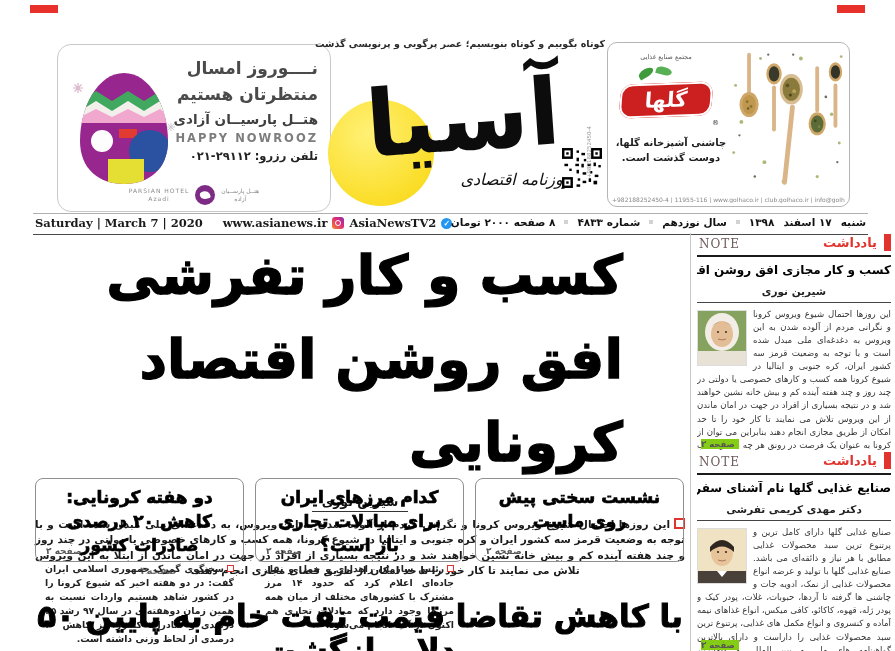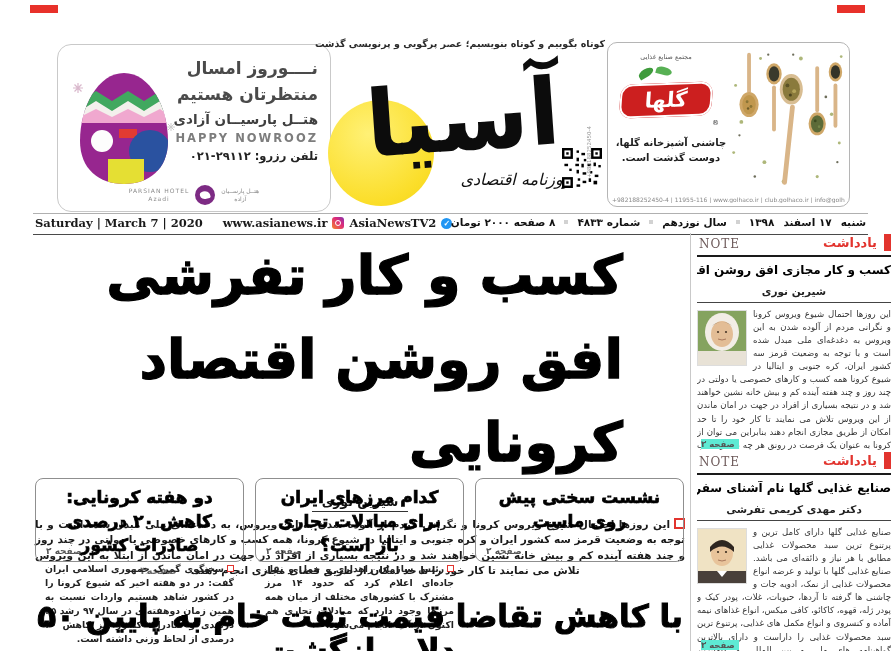--- a/index.html
+++ b/index.html
@@ -89,21 +89,21 @@
   .note-header{position:relative;height:21px;border-bottom:2px solid #1a1a1a;}
   .note-redbar{position:absolute;right:0;top:0;width:7px;height:17px;background:#e2342e;}
   .note-label-fa{position:absolute;right:14px;top:1px;font-size:13px;font-weight:bold;color:#e2342e;direction:rtl;}
   .note-label-en{position:absolute;left:2px;top:3px;font-family:"DejaVu Serif",serif;font-size:12px;color:#6e5b5b;letter-spacing:1px;}
   .note-title{direction:rtl;text-align:right;font-size:12px;font-weight:bold;color:#000;margin-top:6px;
       white-space:nowrap;overflow:hidden;}
   .note-author-row{text-align:center;border-bottom:1.2px solid #444;padding-bottom:3px;margin-top:3px;}
   .note-author{display:inline-block;font-size:10.5px;font-weight:800;color:#222;direction:rtl;}
   .note-body{direction:rtl;text-align:justify;font-size:8.6px;color:#333;line-height:1.52;margin-top:5px;height:148px;overflow:hidden;}
   .note-photo{float:left;width:48px;height:54px;margin:2px 6px 3px 0;border:1px solid #ddd;}
-  .note-page{position:absolute;left:4px;bottom:1px;font-size:8.5px;color:#555;font-weight:700;background:#5eead4;padding-right:4px;}
+  .note-page{position:absolute;left:4px;bottom:1px;font-size:8.5px;color:#555;font-weight:700;background:#84cc16;padding-right:4px;}
 </style>
 </head>
 <body>
 
 <div class="page">
 
   <div class="corner-mark" style="left:30px;"></div>
   <div class="corner-mark" style="left:837px;"></div>
 
   <div class="abs parsian">

